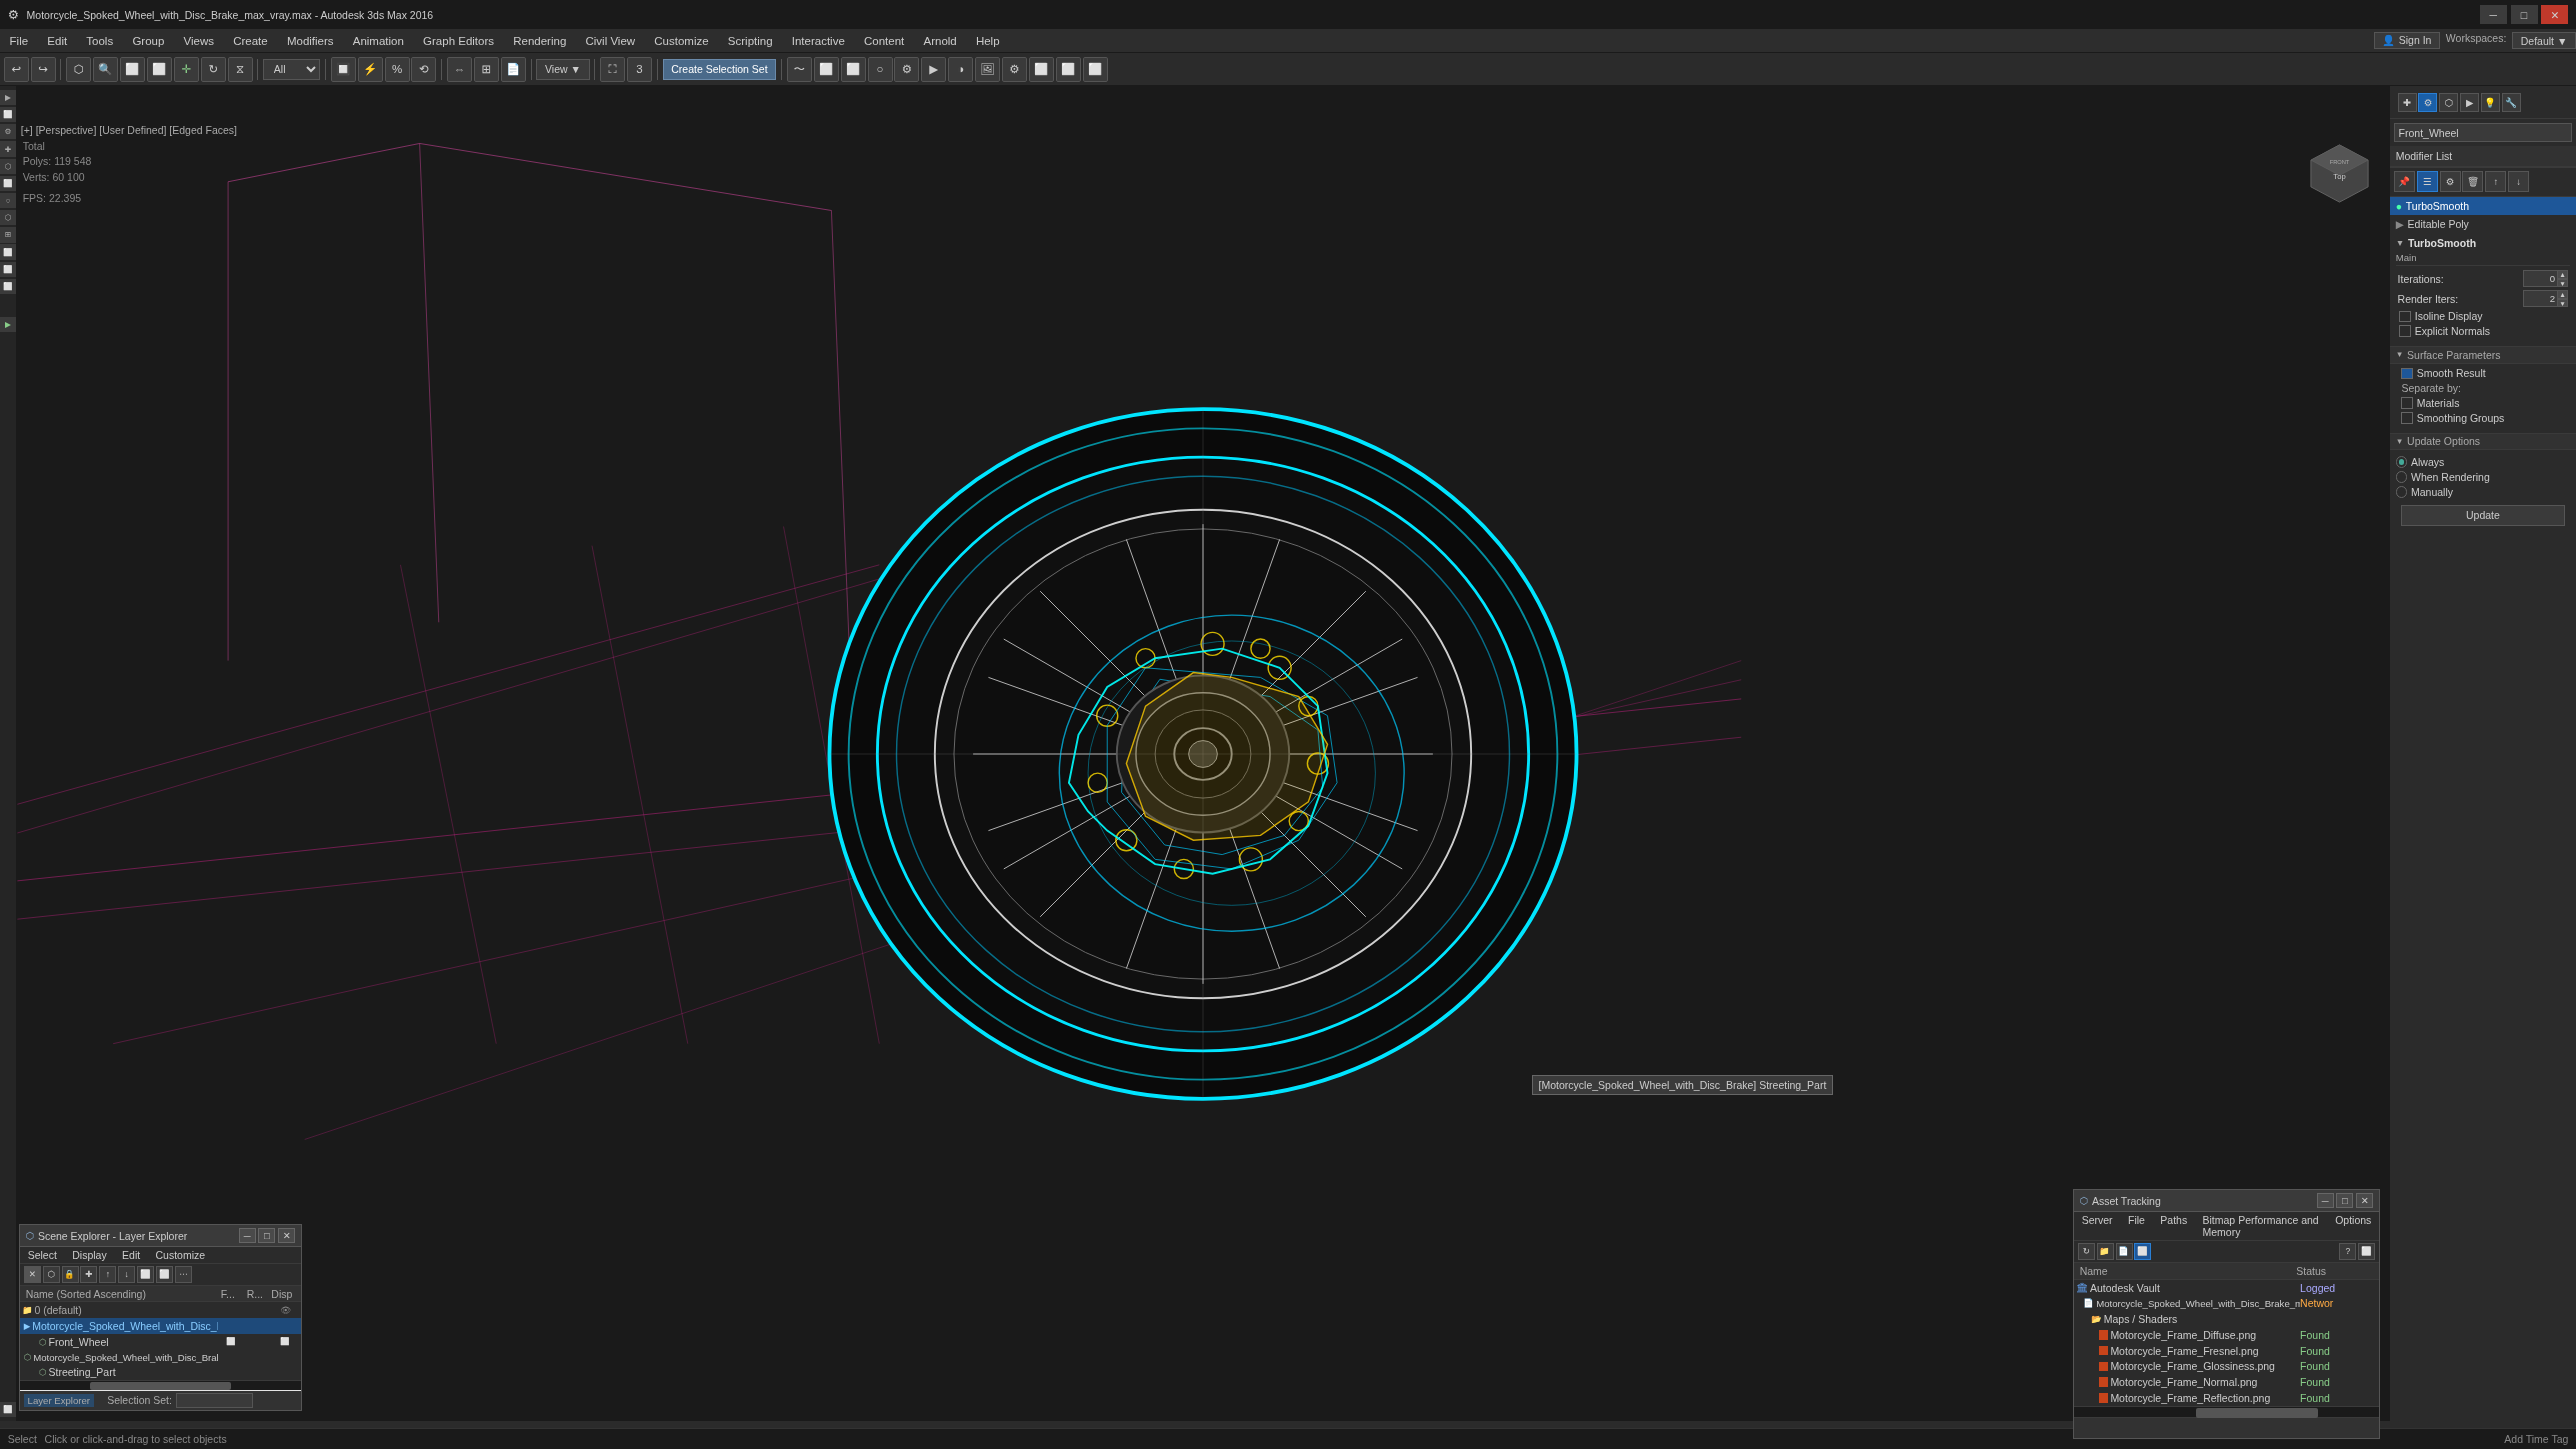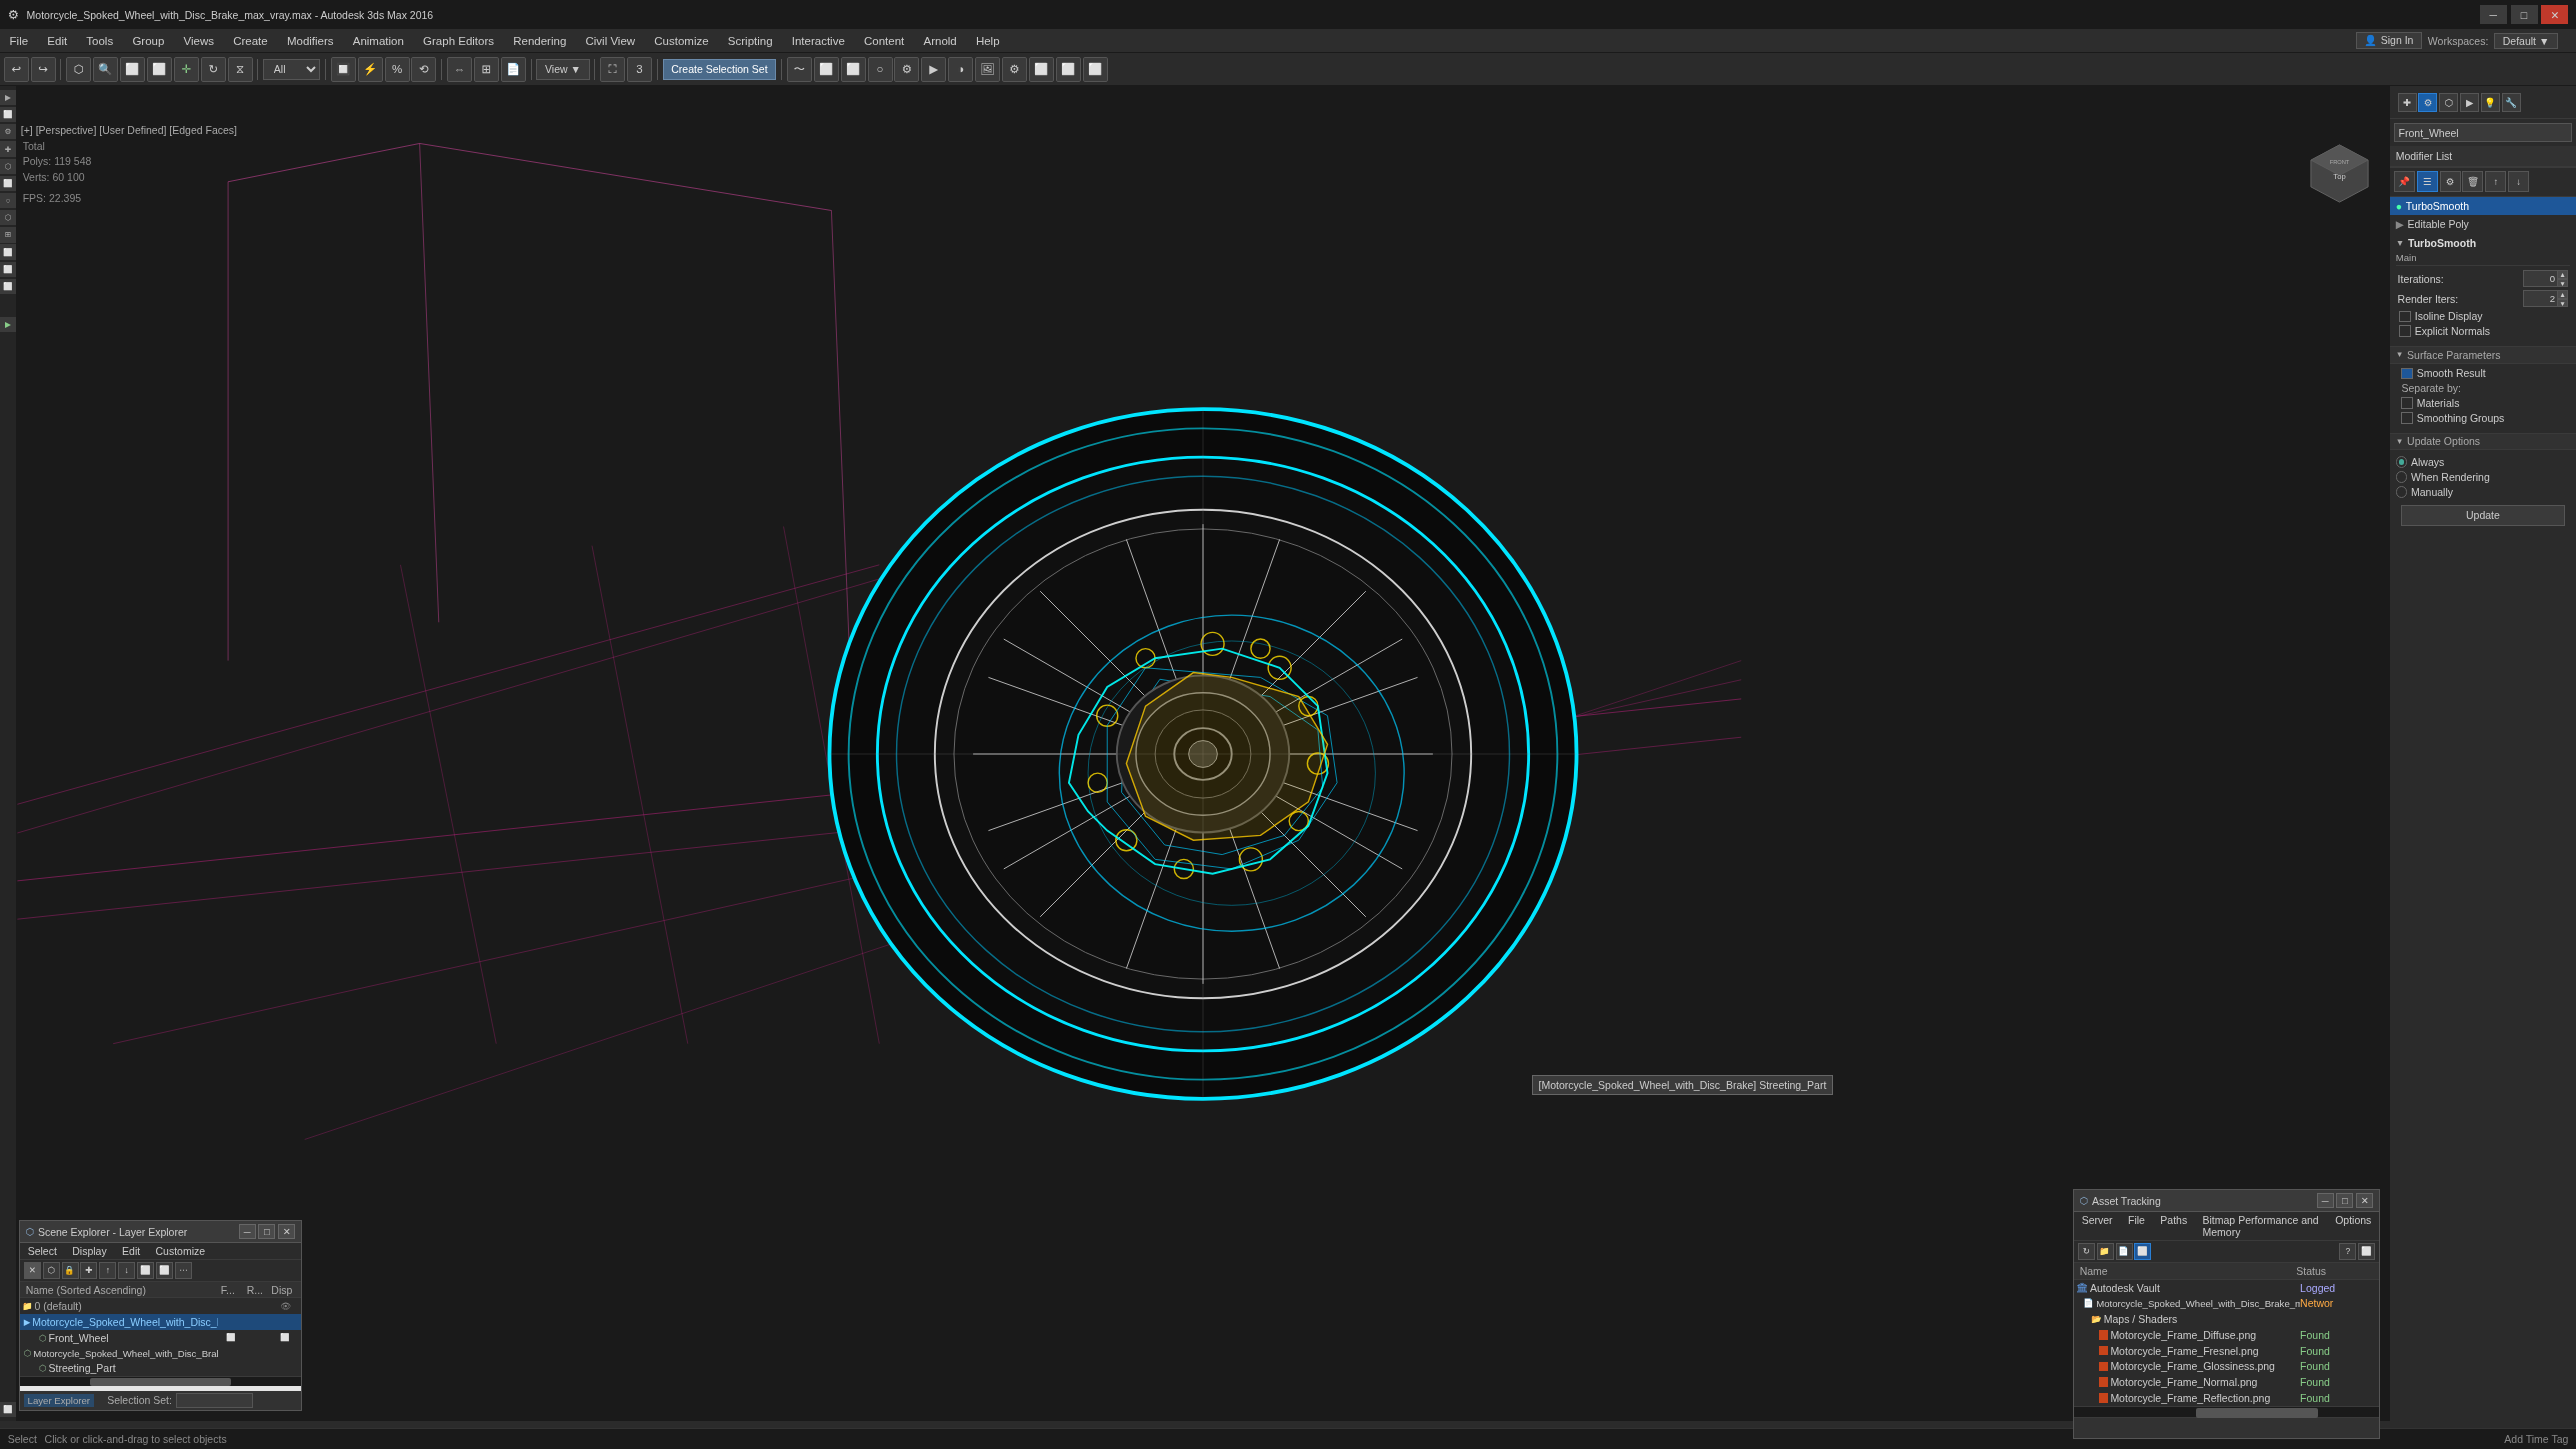--- a/index.html
+++ b/index.html
@@ -81,21 +81,21 @@
     .se-menu { padding: 1.9px 7.7px; font-size: 10.5px; color: #ccc; cursor: pointer; }
     #se-toolbar { display: flex; align-items: center; gap: 1.9px; padding: 1.9px 3.8px; border-bottom: 1px solid #3a3a3a; flex-wrap: wrap; }
     .se-tb-btn { width: 17px; height: 17px; background: #3a3a3a; border: 1px solid #555; color: #ccc; font-size: 8.6px; display: flex; align-items: center; justify-content: center; cursor: pointer; }
     #se-header { display: flex; background: #323232; border-bottom: 1px solid #3a3a3a; padding: 1.9px 5.7px; }
     .se-col-name { flex: 1; font-size: 10.5px; color: #aaa; }
     .se-col-small { width: 27px; font-size: 10.5px; color: #aaa; text-align: center; }
     #se-list { max-height: 172px; overflow-y: auto; }
     .se-row { display: flex; align-items: center; padding: 1.9px 1.9px; cursor: pointer; }
     .se-row-name { flex: 1; font-size: 10.5px; color: #ccc; display: flex; align-items: center; gap: 1.9px; overflow: hidden; text-overflow: ellipsis; white-space: nowrap; }
     .se-row-small { width: 27px; display: flex; align-items: center; justify-content: center; }
-    #se-footer { background: #323232; padding: 1.9px 3.8px; display: flex; align-items: center; gap: 5.7px; border-top: 5px solid #e5e5e5; }
+    #se-footer { background: #323232; padding: 1.9px 3.8px; display: flex; align-items: center; gap: 5.7px; border-top: 1px solid #e5e5e5; }
     #se-footer span { font-size: 10.5px; color: #aaa; }
 
     
     #asset-tracking { position: absolute; bottom: 9.6px; right: 196px; width: 307px; background: #2b2b2b; border: 1px solid #555; z-index: 50; }
     #at-title-bar { background: #3a3a3a; padding: 2.9px 5.7px; display: flex; align-items: center; justify-content: space-between; border-bottom: 1px solid #555; cursor: move; }
     #at-title { font-size: 10.5px; color: #ccc; display: flex; align-items: center; gap: 3.8px; }
     #at-controls { display: flex; gap: 2.9px; }
     .at-ctrl-btn { width: 17px; height: 15.3px; background: #4a4a4a; border: 1px solid #666; color: #ccc; font-size: 9.6px; display: flex; align-items: center; justify-content: center; cursor: pointer; }
     #at-menu-bar { display: flex; border-bottom: 1px solid #3a3a3a; }
     .at-menu { padding: 1.9px 7.7px; font-size: 10.5px; color: #ccc; cursor: pointer; }
@@ -162,21 +162,21 @@
   <div class="menu-item">Graph Editors</div>
   <div class="menu-item">Rendering</div>
   <div class="menu-item">Civil View</div>
   <div class="menu-item">Customize</div>
   <div class="menu-item">Scripting</div>
   <div class="menu-item">Interactive</div>
   <div class="menu-item">Content</div>
   <div class="menu-item">Arnold</div>
   <div class="menu-item">Help</div>
   <div style="flex:1;"></div>
-  <div style="display:flex;align-items:center;gap:5.7px;padding-right:18px;">
+  <div style="display:flex;gap:5.7px;padding-right:0;">
     <button style="background:#3a3a3a;border:1px solid #555;color:#ccc;font-size:10.5px;padding:1px 7.7px;cursor:pointer;">👤 Sign In</button>
     <span style="color:#aaa;font-size:10.5px;">Workspaces:</span>
     <button style="background:#3a3a3a;border:1px solid #555;color:#ccc;font-size:10.5px;padding:1px 7.7px;cursor:pointer;">Default ▼</button>
   </div>
 </div>
 
 <div id="toolbar1">
   <button class="tb-btn">↩</button>
   <button class="tb-btn">↪</button>
   <div class="tb-separator"></div>

